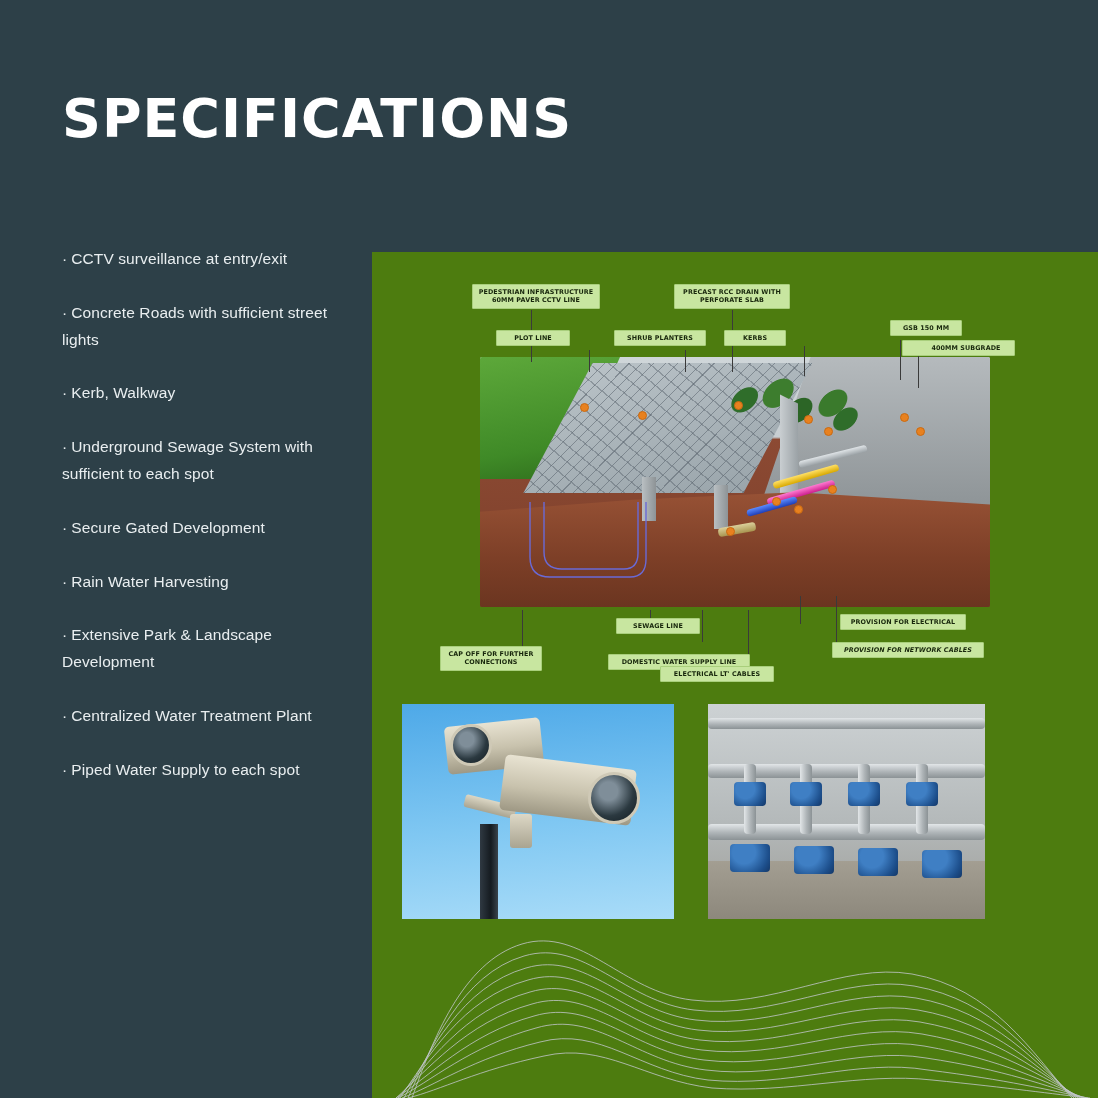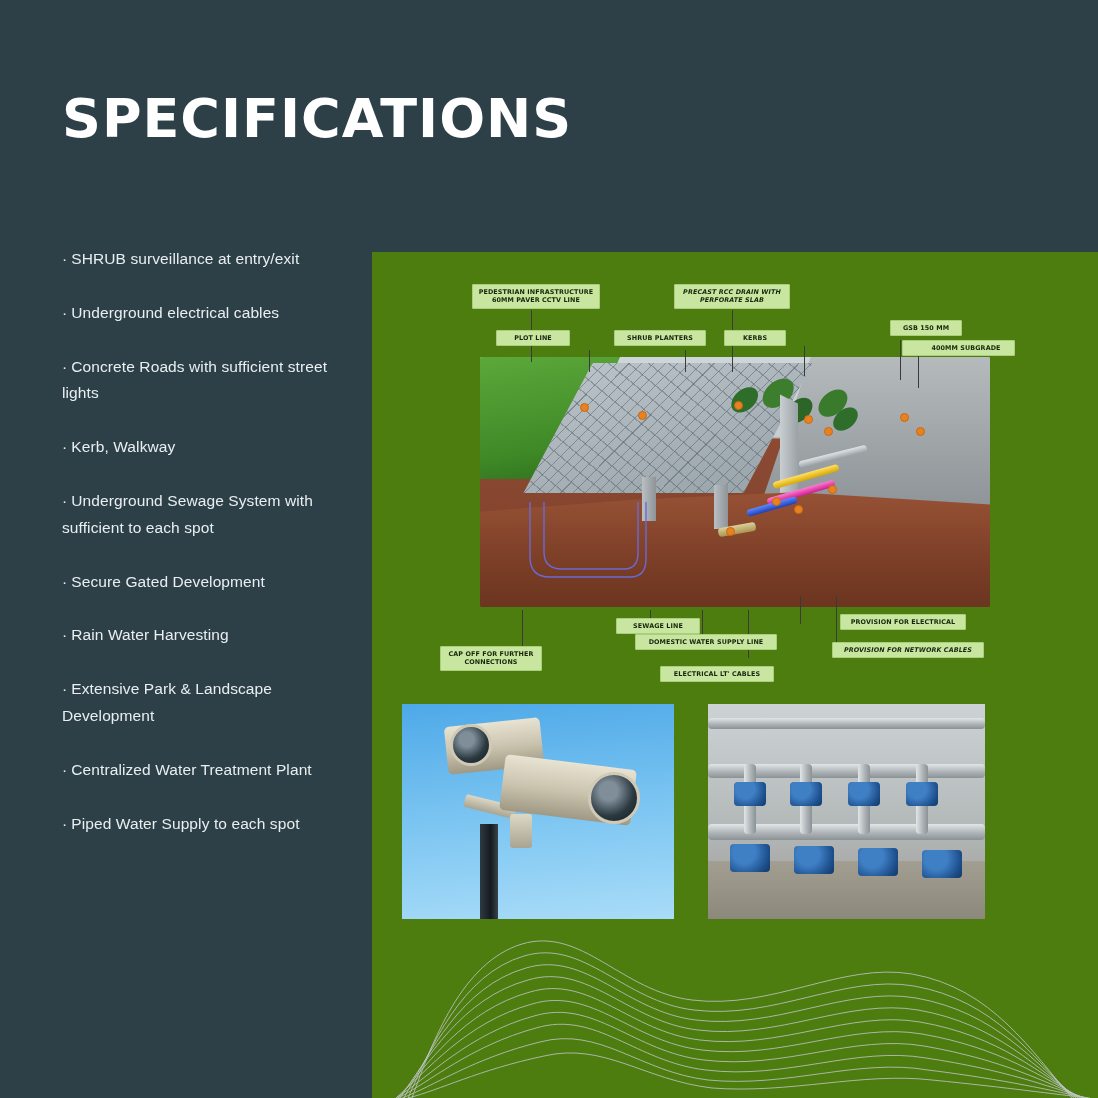--- a/index.html
+++ b/index.html
@@ -244,24 +244,21 @@
     height: 176px;
   }
 </style>
 </head>
 <body>
 
 <div class="page-title">SPECIFICATIONS</div>
 
 <div class="spec-list">
   <div class="spec-item">
-    <span class="bullet">·</span><span>SHRUB surveillance at entry/exit</span>
-  </div>
-  <div class="spec-item">
-    <span class="bullet">·</span><span>Underground electrical cables</span>
+    <span class="bullet">·</span><span>CCTV surveillance at entry/exit</span>
   </div>
   <div class="spec-item">
     <span class="bullet">·</span><span>Concrete Roads with sufficient street lights</span>
   </div>
   <div class="spec-item">
     <span class="bullet">·</span><span>Kerb, Walkway</span>
   </div>
   <div class="spec-item">
     <span class="bullet">·</span><span>Underground Sewage System with sufficient to each spot</span>
   </div>
@@ -321,39 +318,39 @@
     <div class="leader" style="left:129px; top:48px; height:52px;"></div>
     <div class="leader" style="left:187px; top:88px; height:22px;"></div>
     <div class="leader" style="left:283px; top:88px; height:22px;"></div>
     <div class="leader" style="left:330px; top:48px; height:62px;"></div>
     <div class="leader" style="left:402px; top:84px; height:30px;"></div>
     <div class="leader" style="left:498px; top:78px; height:40px;"></div>
     <div class="leader" style="left:516px; top:92px; height:34px;"></div>
 
     <div class="tag" style="left:70px; top:22px; width:116px;">PEDESTRIAN INFRASTRUCTURE
 60MM PAVER CCTV LINE</div>
-    <div class="tag" style="left:272px; top:22px; width:104px;font-style:italic;">PRECAST RCC DRAIN WITH
+    <div class="tag" style="left:272px; top:22px; width:104px;">PRECAST RCC DRAIN WITH
 PERFORATE SLAB</div>
     <div class="tag" style="left:94px; top:68px; width:62px;">PLOT LINE</div>
     <div class="tag" style="left:212px; top:68px; width:80px;">SHRUB PLANTERS</div>
     <div class="tag" style="left:322px; top:68px; width:50px;">KERBS</div>
     <div class="tag" style="left:488px; top:58px; width:60px;">GSB 150 MM</div>
     <div class="tag" style="left:500px; top:78px; width:86px;padding-left:20px;">400MM SUBGRADE</div>
 
     <div class="leader" style="left:120px; top:348px; height:44px;"></div>
     <div class="leader" style="left:248px; top:348px; height:18px;"></div>
     <div class="leader" style="left:300px; top:348px; height:32px;"></div>
     <div class="leader" style="left:346px; top:348px; height:48px;"></div>
     <div class="leader" style="left:398px; top:334px; height:28px;"></div>
     <div class="leader" style="left:434px; top:334px; height:56px;"></div>
 
     <div class="tag" style="left:38px; top:384px; width:90px;">CAP OFF FOR FURTHER
 CONNECTIONS</div>
     <div class="tag" style="left:214px; top:356px; width:72px;">SEWAGE LINE</div>
-    <div class="tag" style="left:206px; top:372px; width:130px;margin-left:27px;">DOMESTIC WATER SUPPLY LINE</div>
+    <div class="tag" style="left:206px; top:392px; width:130px;">DOMESTIC WATER SUPPLY LINE</div>
     <div class="tag" style="left:258px; top:404px; width:102px;">ELECTRICAL LT' CABLES</div>
     <div class="tag" style="left:438px; top:352px; width:114px;">PROVISION FOR ELECTRICAL</div>
     <div class="tag" style="left:430px; top:380px; width:140px;font-style:italic;">PROVISION FOR NETWORK CABLES</div>
   </div>
 
   <div class="photo photo-cctv">
     <div class="cam-pole"></div>
     <div class="cam-arm" style="left:62px; top:96px; width:52px; height:13px; transform:rotate(14deg);"></div>
     <div class="cam-body" style="left:44px; top:18px; width:96px; height:48px; transform:rotate(-6deg);"></div>
     <div class="cam-lens" style="left:48px; top:20px; width:36px; height:36px;"></div>

